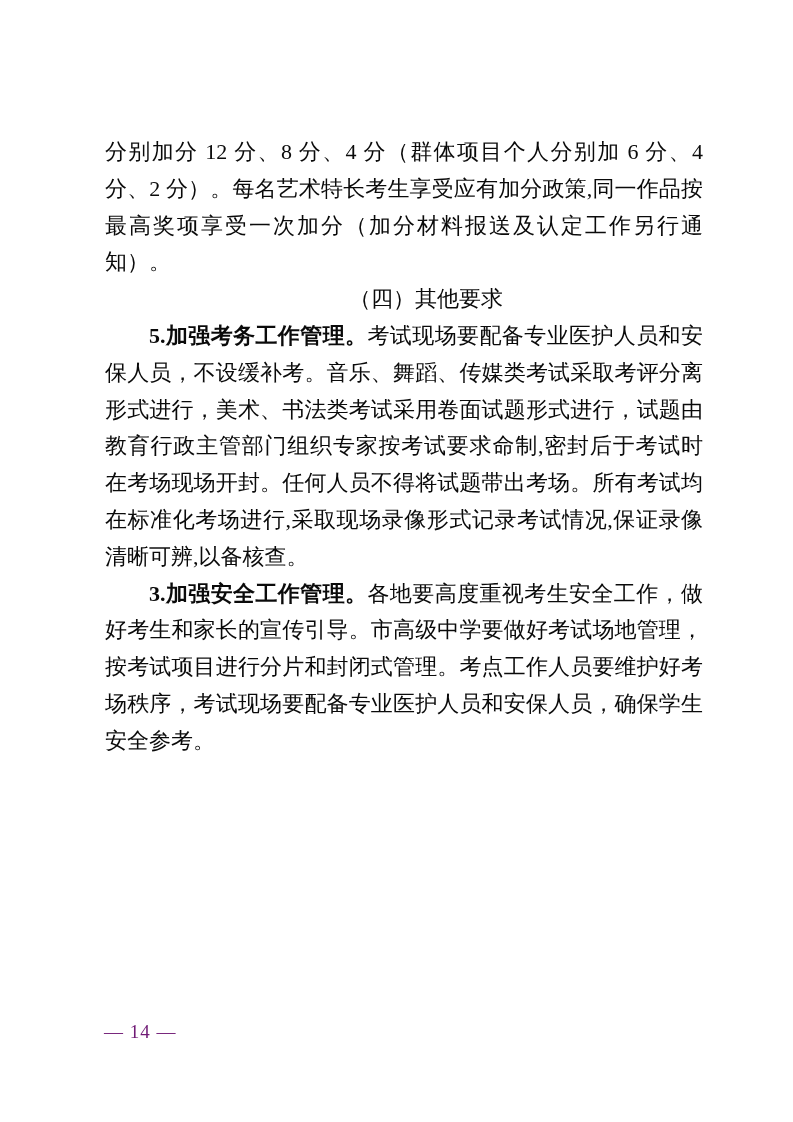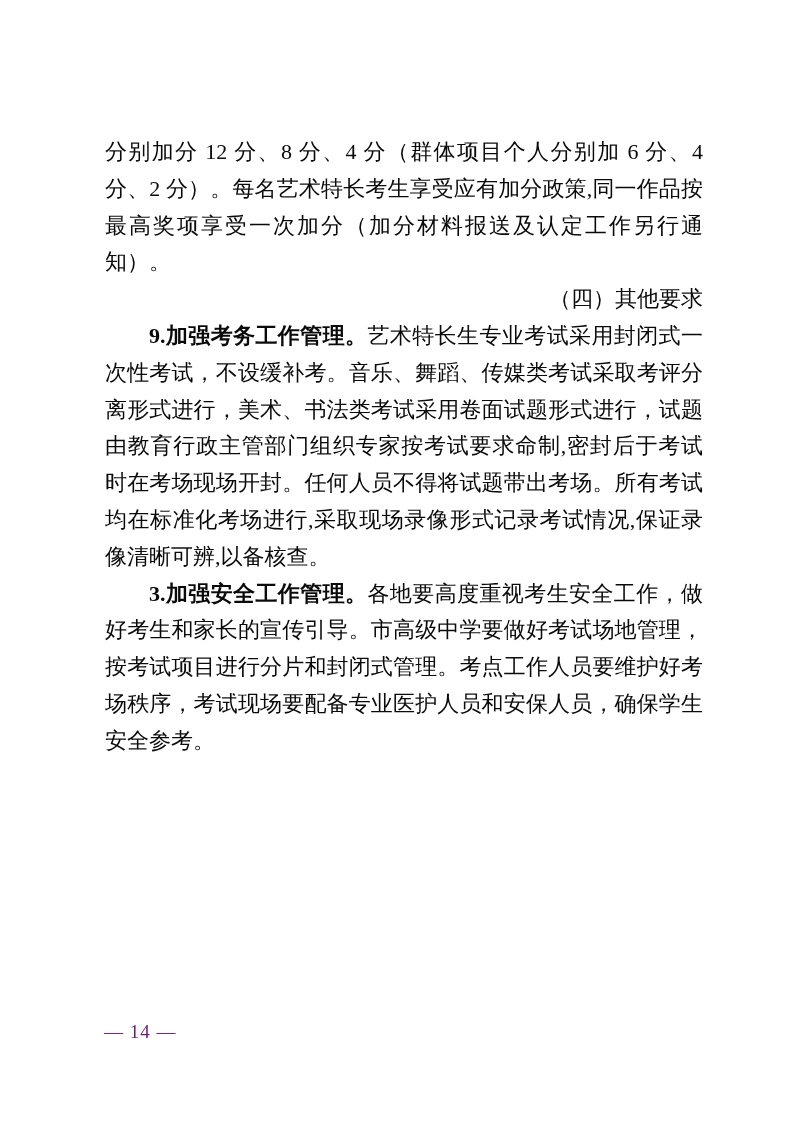--- a/index.html
+++ b/index.html
@@ -33,21 +33,21 @@
       font-size: 22px;
       line-height: 36.8px;
       font-weight: normal;
     }
     .indent {
       text-indent: 2em;
     }
     .heading {
       font-weight: bold;
       text-indent: 2em;
-      text-align: right;
+      text-align: center;
     }
     .lead {
       font-weight: bold;
     }
     .footer {
       position: absolute;
       left: 104px;
       top: 1018px;
       font-size: 19px;
       line-height: 28px;
@@ -58,21 +58,21 @@
 </head>
 <body>
 
 <div class="page">
   <div class="content">
 
     <p class="para">分别加分 12 分、8 分、4 分（群体项目个人分别加 6 分、4 分、2 分）。每名艺术特长考生享受应有加分政策,同一作品按最高奖项享受一次加分（加分材料报送及认定工作另行通知）。</p>
 
     <h3 class="heading">（四）其他要求</h3>
 
-    <p class="para indent"><span class="lead">9.加强考务工作管理。</span><span>艺术特长生专业考试采用封闭式一次性考试，不设缓补考。音乐、舞蹈、传媒类考试采取考评分离形式进行，美术、书法类考试采用卷面试题形式进行，试题由教育行政主管部门组织专家按考试要求命制,密封后于考试时在考场现场开封。任何人员不得将试题带出考场。所有考试均在标准化考场进行,采取现场录像形式记录考试情况,保证录像清晰可辨,以备核查。</span></p>
+    <p class="para indent"><span class="lead">5.加强考务工作管理。</span><span>考试现场要配备专业医护人员和安保人员，不设缓补考。音乐、舞蹈、传媒类考试采取考评分离形式进行，美术、书法类考试采用卷面试题形式进行，试题由教育行政主管部门组织专家按考试要求命制,密封后于考试时在考场现场开封。任何人员不得将试题带出考场。所有考试均在标准化考场进行,采取现场录像形式记录考试情况,保证录像清晰可辨,以备核查。</span></p>
 
 
     <p class="para indent"><span class="lead">3.加强安全工作管理。</span><span>各地要高度重视考生安全工作，做好考生和家长的宣传引导。市高级中学要做好考试场地管理，按考试项目进行分片和封闭式管理。考点工作人员要维护好考场秩序，考试现场要配备专业医护人员和安保人员，确保学生安全参考。</span></p>
 
   </div>
 
   <div class="footer">— 14 —</div>
 </div>
 
 </body></html>

